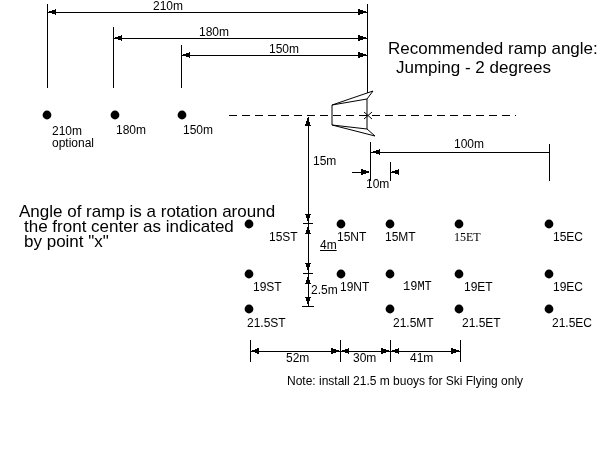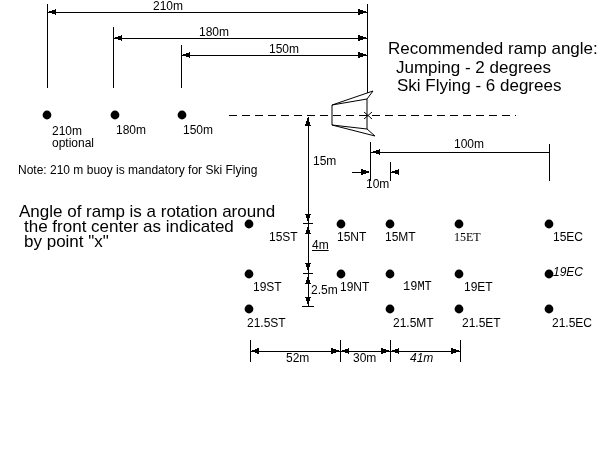--- a/index.html
+++ b/index.html
@@ -122,52 +122,51 @@
       <circle cx="549" cy="309" r="4.4"></circle>
     </g>
   </svg>
 
   <div class="lbl t12" style="left:153px;top:0px;">210m</div>
   <div class="lbl t12" style="left:199px;top:26px;">180m</div>
   <div class="lbl t12" style="left:269px;top:43px;">150m</div>
 
   <div class="lbl t13" style="left:388px;top:41px;">Recommended ramp angle:</div>
   <div class="lbl t13" style="left:396px;top:60px;">Jumping - 2 degrees</div>
-  <div class="lbl t13" style="left:397px;top:78px;">Ski Flying - 6 degrees</div>
 
   <div class="lbl t12" style="left:52px;top:125px;">210m</div>
   <div class="lbl t12" style="left:52px;top:137px;">optional</div>
   <div class="lbl t12" style="left:116px;top:124px;">180m</div>
   <div class="lbl t12" style="left:183px;top:124px;">150m</div>
 
-  <div class="lbl t12" style="left:18px;top:164px;">Note: 210 m buoy is mandatory for Ski Flying</div>
   <div class="lbl t13" style="left:24px;top:219px;">the front center as indicated</div>
   <div class="lbl t13" style="left:19px;top:204px;">Angle of ramp is a rotation around</div>
   <div class="lbl t13" style="left:24px;top:234px;">by point "x"</div>
+  <div class="lbl t12" style="left:287px;top:375px;">Note: install 21.5 m buoys for Ski Flying only</div>
 
   <div class="lbl t12" style="left:313px;top:155px;">15m</div>
   <div class="lbl t12" style="left:454px;top:138px;">100m</div>
   <div class="lbl t12" style="left:366px;top:178px;">10m</div>
-  <div class="lbl t12" style="left:312px;top:239px;text-decoration:underline;">4m</div>
+  <div class="lbl t12" style="left:320px;top:239px;text-decoration:underline;">4m</div>
   <div class="lbl t12" style="left:311px;top:284px;">2.5m</div>
 
   <div class="lbl t12" style="left:269px;top:231px;">15ST</div>
   <div class="lbl t12" style="left:337px;top:231px;">15NT</div>
   <div class="lbl t12" style="left:385px;top:231px;">15MT</div>
   <div class="lbl t12" style="left:454px;top:231px;font-family:Liberation Serif, serif;">15ET</div>
   <div class="lbl t12" style="left:553px;top:231px;">15EC</div>
 
   <div class="lbl t12" style="left:253px;top:281px;">19ST</div>
   <div class="lbl t12" style="left:340px;top:281px;">19NT</div>
   <div class="lbl t12" style="left:403px;top:281px;font-family:Liberation Mono, monospace;">19MT</div>
   <div class="lbl t12" style="left:464px;top:281px;">19ET</div>
-  <div class="lbl t12" style="left:553px;top:266px;font-style:italic;">19EC</div>
+  <div class="lbl t12" style="left:553px;top:281px;">19EC</div>
 
   <div class="lbl t12" style="left:247px;top:317px;">21.5ST</div>
   <div class="lbl t12" style="left:393px;top:317px;">21.5MT</div>
   <div class="lbl t12" style="left:462px;top:317px;">21.5ET</div>
   <div class="lbl t12" style="left:552px;top:317px;">21.5EC</div>
 
   <div class="lbl t12" style="left:286px;top:352px;text-align:right;">52m</div>
   <div class="lbl t12" style="left:353px;top:352px;">30m</div>
-  <div class="lbl t12" style="left:410px;top:352px;font-style:italic;">41m</div>
+  <div class="lbl t12" style="left:410px;top:352px;">41m</div>
 
 </div>
 
 </body></html>

